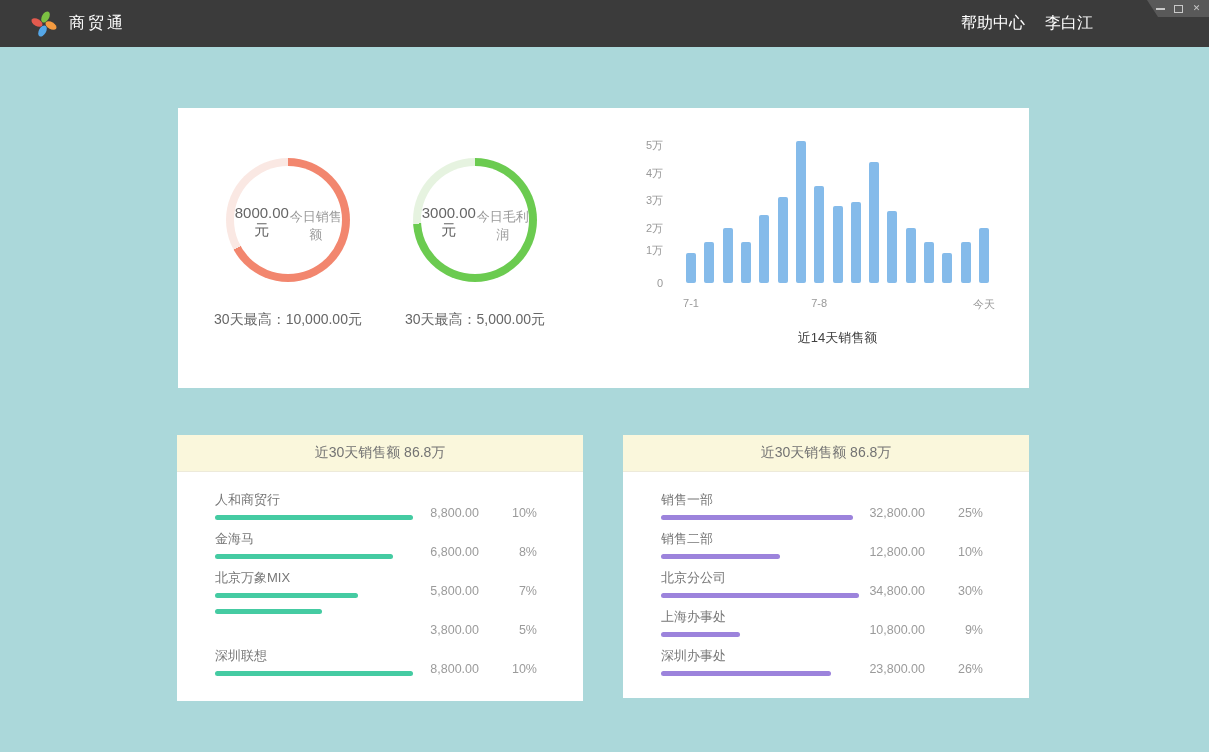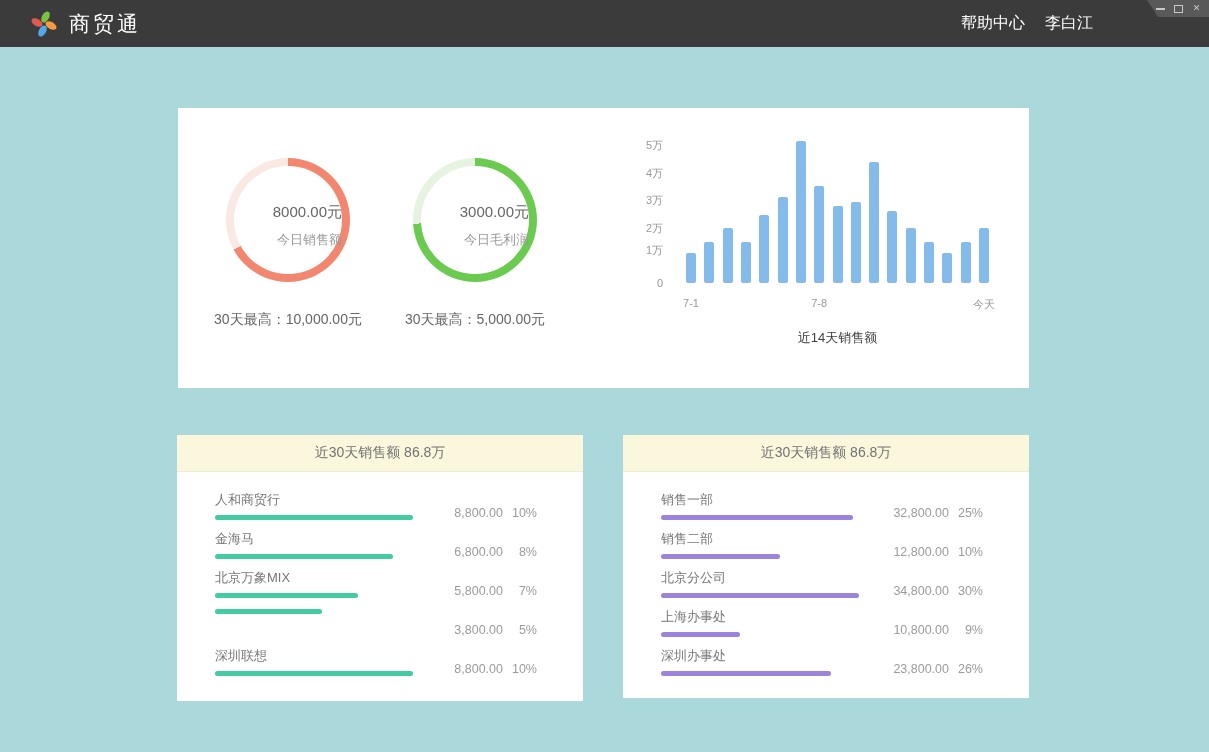--- a/index.html
+++ b/index.html
@@ -7,21 +7,21 @@
   body {
     font-family:"Liberation Sans","DejaVu Sans",sans-serif;
     background:#ABD8DA; color:#555; position:relative;
   }
   
   .topbar {
     position:absolute; left:0; top:0; width:1209px; height:47px;
     background:#3B3B3B; display:flex; align-items:center;
   }
   .logo { width:28px; height:28px; margin-left:30px; display:block; }
-  .brand { color:#FFFFFF; font-size:21px; letter-spacing:3px; margin-left:11px; }
+  .brand { color:#FFFFFF; font-size:16px; letter-spacing:3px; margin-left:11px; }
   .topbar-right {
     position:absolute; right:116px; top:0; height:47px;
     display:flex; align-items:center; gap:20px;
   }
   .topbar-link { color:#ffffff; font-size:16px; cursor:pointer; }
   .win-controls {
     position:absolute; right:0; top:0; width:62px; height:17px;
     background:#595959; clip-path:polygon(0 0,100% 0,100% 100%,11px 100%);
     display:flex; align-items:center; justify-content:flex-end;
     gap:7px; padding-right:7px;
@@ -33,21 +33,21 @@
   
   .card { position:absolute; background:#FFFFFF; }
   .top-card { left:178px; top:108px; width:851px; height:280px; }
   
   .donut-col { position:absolute; top:50px; width:170px; text-align:center; }
   .donut-col.c1 { left:25px; }
   .donut-col.c2 { left:212px; }
   .donut { position:relative; width:124px; height:124px; border-radius:50%; margin:0 auto; }
   .donut-hole {
     position:absolute; inset:8px; background:#FFFFFF; border-radius:50%;
-    display:flex; flex-direction:column; align-items:flex-end; justify-content:center;
+    display:flex; flex-direction:row; align-items:center; justify-content:center;
     padding-top:12px;
   }
   .donut-value { font-size:15px; color:#666; margin-bottom:9px; }
   .donut-label { font-size:13px; color:#999; }
   .donut-foot { margin-top:29px; font-size:14px; color:#666; white-space:nowrap; }
   
   .chart-wrap { position:absolute; left:450px; top:37px; width:380px; height:215px; }
   .y-axis { position:absolute; left:0; top:0; width:35px; height:138px; }
   .ytick {
     position:absolute; right:0; transform:translateY(-50%);
@@ -76,21 +76,21 @@
     display:flex; align-items:center; justify-content:center;
   }
   .card-title { font-size:14px; color:#737373; }
   .card-body { padding:20px 46px 0 38px; }
   .rank-row { position:relative; height:28px; margin-bottom:11px; }
   .rank-label { font-size:13px; color:#777; line-height:16px; }
   .rank-track { margin-top:7px; width:198px; height:5px; }
   .rank-bar { height:5px; border-radius:3px; }
   .rank-val {
     position:absolute; right:0; bottom:0;
-    display:flex; align-items:flex-start; font-size:12.5px; color:#9B9B9B;
+    display:flex; align-items:flex-start; font-size:12.5px; color:#9B9B9B;gap:24px;
   }
   .rank-val .amount { text-align:right; }
   .rank-val .pct { width:34px; text-align:right; }
 </style>
 </head>
 <body>
 
 <div class="app">
 
   <header class="topbar">

